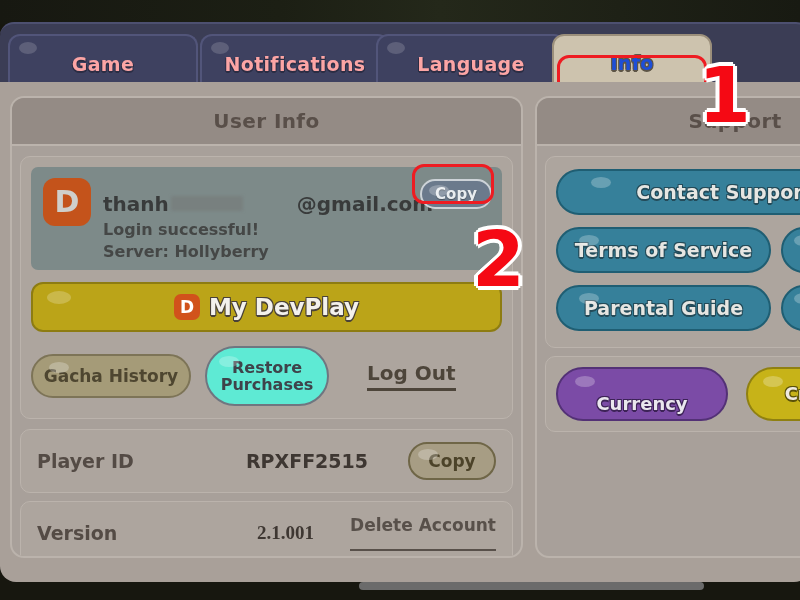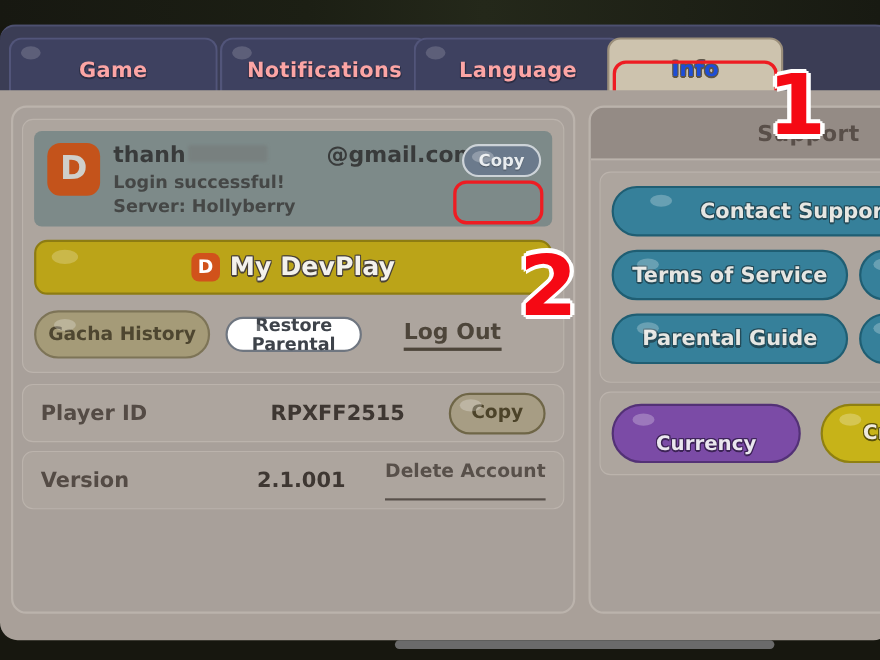--- a/index.html
+++ b/index.html
@@ -94,21 +94,21 @@
     position:relative; min-height:78px;
   }
   .avatar {
     width:48px; height:48px; border-radius:12px;
     background:#c4531b;
     display:flex; align-items:center; justify-content:center;
     flex:none; margin-top:2px;
   }
   .avatar span { font-size:30px; font-weight:bold; color:#cfcfcb; line-height:1; }
   .uinfo { margin-left:12px; flex:1; }
-  .uline1 { display:flex; align-items:baseline; }
+  .uline1 { display:flex; align-items:baseline;margin-top:16px; }
   .uname {
     font-size:20px; font-weight:bold; color:#393b3b;
   }
   .umask {
     display:inline-block; width:72px; height:15px;
     background:#78807f; border-radius:2px; margin:0 2px;
     filter:blur(1.4px);
   }
   .udom { font-size:20px; font-weight:bold; color:#393b3b; }
   .ustat { font-size:16px; font-weight:bold; color:#454746; margin-top:4px; }
@@ -160,33 +160,33 @@
 
   .btnrow {
     display:flex; align-items:center; margin:12px 8px 4px 8px;
   }
   .btn-gacha {
     background:#a59b78; border:2px solid #7d7457;
     width:160px; height:44px; margin-right:14px;
   }
   .btn-gacha span { font-size:17px; font-weight:bold; color:#4e4630; }
   .btn-restore {
-    background:#ffffff; border:2px solid #6f7680;
-    width:124px; height:32px;
+    background:#5eead4; border:2px solid #6f7680;
+    width:124px; height:60px;
   }
   .btn-restore span { font-size:16px; font-weight:bold; color:#3e434a; }
   .link-logout {
     margin-left:38px; font-size:20px; font-weight:bold; color:#4d453a;
     border-bottom:3px solid #4d453a; padding-bottom:3px; cursor:pointer;
   }
 
   
   .inforow {
     background:#ada59e; border:1px solid #bbb3ac; border-radius:10px;
-    margin:8px; height:53px; display:flex; align-items:center; padding:0 16px;
+    margin:8px; height:64px; display:flex; align-items:center; padding:0 16px;
   }
   .ir-label { font-size:19px; font-weight:bold; color:#544b45; width:150px; }
   .ir-value { font-size:19px; font-weight:bold; color:#3e3732; flex:1; text-align:right; }
   .pill-copy-tan {
     background:#a79d84; border:2px solid #6f6647;
     width:88px; height:38px;
   }
   .pill-copy-tan span { font-size:17px; font-weight:bold; color:#4c4329; }
   .link-delete {
     font-size:17px; font-weight:bold; color:#58504a;
@@ -261,20 +261,23 @@
     </div>
     <div class="tab active" style="left:552px;width:160px;">
       <span class="lbl">Info</span>
     </div>
     <div class="tab-hl" style="left:557px;top:31px;width:150px;height:52px;"></div>
   </div>
 
   <div class="body-panel">
 
     <div class="card" style="left:10px;top:14px;width:513px;height:462px;">
+      <div class="card-title">
+        <span>User Info</span>
+      </div>
 
       <div class="section" style="margin:10px 8px 0 8px;">
 
         <div class="userrow">
           <div class="avatar">
             <span>D</span>
           </div>
           <div class="uinfo">
             <div class="uline1">
               <span class="uname">thanh</span>
@@ -301,39 +304,39 @@
 
         <div class="btnrow" style="margin:14px 0 2px 0;">
           <div class="pill btn-gacha">
             <div class="gl"></div>
             <span>Gacha History</span>
           </div>
           <div class="pill btn-restore">
             <div class="gl"></div>
             <span>
               <span>Restore</span><br>
-              <span>Parental</span>
+              <span>Purchases</span>
             </span>
           </div>
           <div class="link-logout">Log Out</div>
         </div>
       </div>
 
       <div class="inforow" style="margin:10px 8px 0 8px;">
         <div class="ir-label">Player ID</div>
         <div class="ir-value" style="padding-right:40px;">RPXFF2515</div>
         <div class="pill pill-copy-tan">
           <div class="gl"></div>
           <span>Copy</span>
         </div>
       </div>
 
       <div class="inforow" style="margin:8px 8px 0 8px;">
         <div class="ir-label">Version</div>
-        <div class="ir-value" style="padding-right:36px;">2.1.001</div>
+        <div class="ir-value" style="padding-right:36px;font-family:Liberation Serif, serif;">2.1.001</div>
         <div class="link-delete">Delete Account</div>
       </div>
     </div>
 
     <div class="card" style="left:535px;top:14px;width:400px;height:462px;">
       <div class="card-title">
         <span>Support</span>
       </div>
 
       <div class="section" style="margin:10px 8px 0 8px;padding:12px 10px 4px 10px;">

